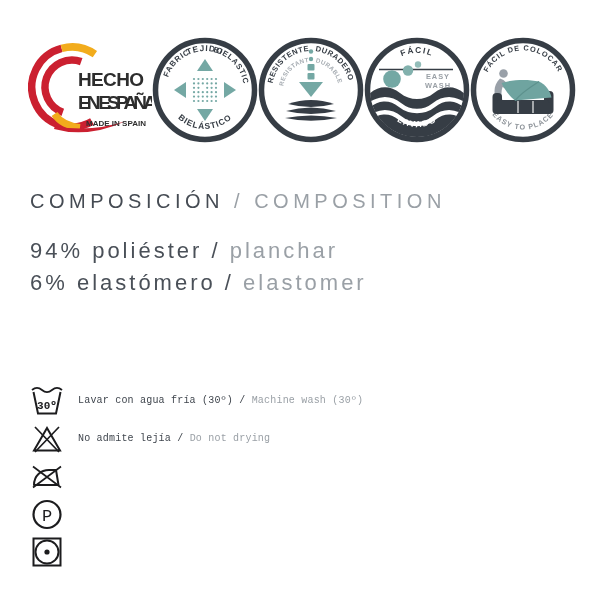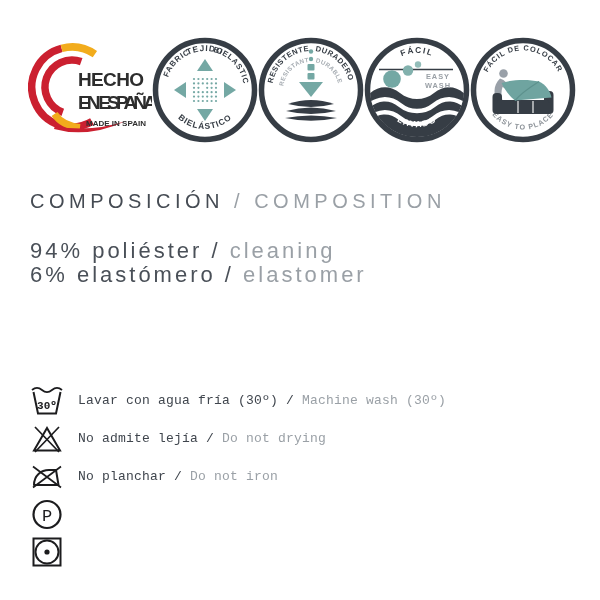--- a/index.html
+++ b/index.html
@@ -13,26 +13,26 @@
   .heading{
     position:absolute;left:30px;top:190px;
     font-size:20px;font-weight:400;letter-spacing:4.5px;color:#454b53;white-space:nowrap;
   }
   .heading .sep,.heading .light{color:#9aa0a6;}
   .comp-line{
     position:absolute;left:30px;font-size:22px;font-weight:400;letter-spacing:3px;
     color:#4a5058;white-space:nowrap;
   }
   .comp-line.l1{top:238px;}
-  .comp-line.l2{top:262px;}
+  .comp-line.l2{top:270px;}
   .comp-line .en{color:#9aa0a6;}
   .care-list{position:absolute;left:30px;top:383px;font-family:Liberation Mono, monospace;}
   .care-row{display:flex;align-items:center;height:34px;margin-bottom:4px;}
   .care-icon{width:34px;height:34px;flex:0 0 auto;}
-  .care-text{margin-left:14px;font-size:13px;letter-spacing:0.2px;color:#3f454d;white-space:nowrap;}
+  .care-text{margin-left:14px;font-size:10px;letter-spacing:0.2px;color:#3f454d;white-space:nowrap;}
   .care-text .en{color:#9aa0a6;}
 </style>
 </head>
 <body>
 
 <div class="top-row">
 
   <svg class="origin-badge" viewBox="0 0 124 106">
     <path d="M 33.6,11.4 A 40,40 0 1 0 64,84.6" fill="none" stroke="#cb2030" stroke-width="7.5"></path>
     <path d="M 66.9,17.2 A 40,40 0 0 0 33.6,11.4" fill="none" stroke="#f2ac1c" stroke-width="7.5"></path>
@@ -195,21 +195,21 @@
 </div>
 
 <div class="heading">
   <span>COMPOSICIÓN</span>
   <span class="sep">/</span>
   <span class="light">COMPOSITION</span>
 </div>
 
 <div class="comp-line l1">
   <span class="es">94% poliéster /</span>
-  <span class="en">cleaning</span>
+  <span class="en">planchar</span>
 </div>
 <div class="comp-line l2">
   <span class="es">6% elastómero /</span>
   <span class="en">elastomer</span>
 </div>
 
 <div class="care-list">
 
   <div class="care-row">
     <svg class="care-icon" viewBox="0 0 34 34">
@@ -232,24 +232,20 @@
       <span class="es">No admite lejía /</span>
       <span class="en">Do not drying</span>
     </div>
   </div>
 
   <div class="care-row">
     <svg class="care-icon" viewBox="0 0 34 34">
       <path d="M 4,26 C 4,16.5 11,11 19,11 L 26,11 L 28.5,26 Z" fill="none" stroke="#1c1c1e" stroke-width="2" stroke-linejoin="round"></path>
       <path d="M 3,7.5 L 31,28.5 M 31,7.5 L 3,28.5" fill="none" stroke="#1c1c1e" stroke-width="1.7"></path>
     </svg>
-    <div class="care-text">
-      <span class="es">No planchar /</span>
-      <span class="en">Do not iron</span>
-    </div>
   </div>
 
   <div class="care-row">
     <svg class="care-icon" viewBox="0 0 34 34">
       <circle cx="17" cy="17.5" r="13.5" fill="none" stroke="#1c1c1e" stroke-width="2.2"></circle>
       <text x="17" y="23.5" font-size="17" font-weight="400" fill="#1c1c1e" text-anchor="middle">P</text>
     </svg>
   </div>
 
   <div class="care-row">

